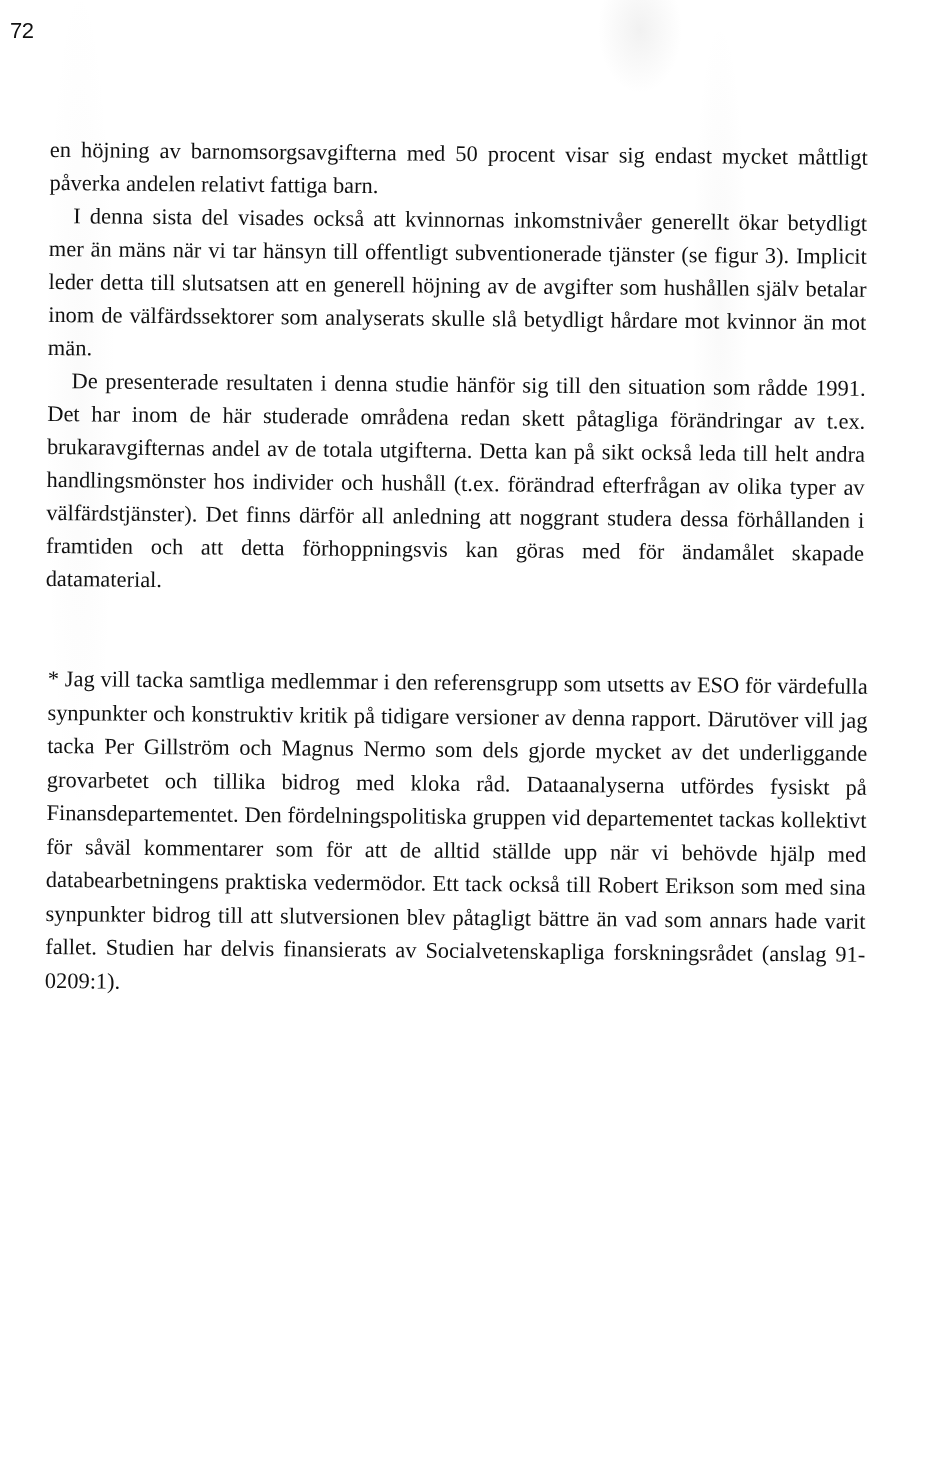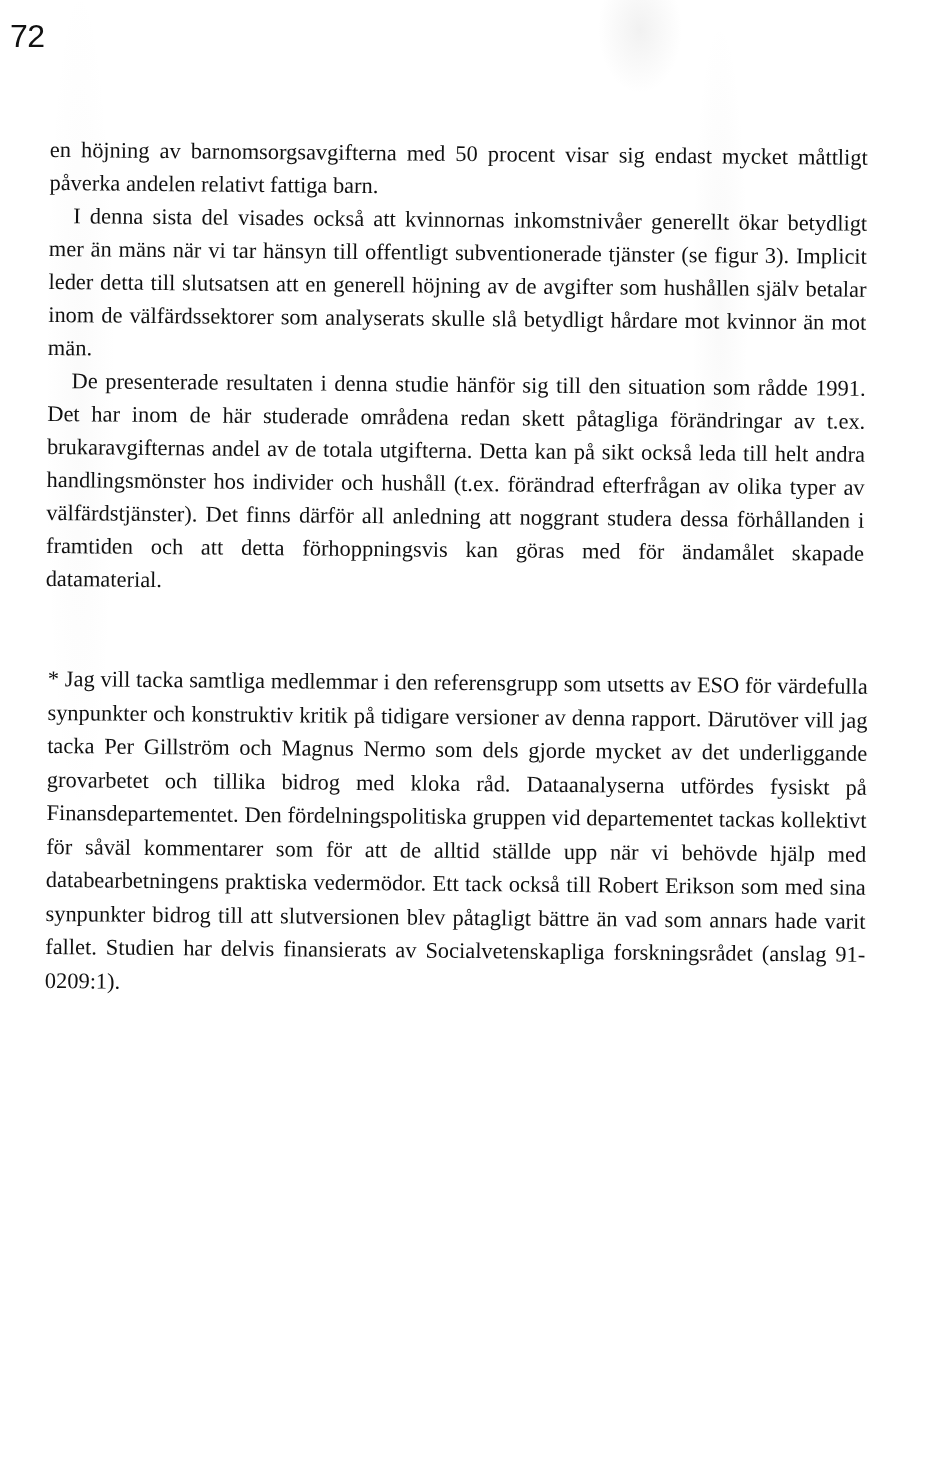--- a/index.html
+++ b/index.html
@@ -21,21 +21,21 @@
       pointer-events: none;
       background:
         radial-gradient(ellipse 60px 90px at 640px 30px, rgba(120,120,120,0.10), transparent 70%),
         radial-gradient(ellipse 40px 400px at 720px 300px, rgba(140,140,140,0.05), transparent 70%),
         radial-gradient(ellipse 50px 600px at 80px 400px, rgba(140,140,140,0.04), transparent 70%);
     }
     .page-number {
       position: absolute;
       left: 10px;
       top: 18px;
-      font-size: 32px;
+      font-size: 22px;
       font-family: "Liberation Sans", "DejaVu Sans", sans-serif;
       color: #111;
       letter-spacing: -0.5px;
     }
     .body-text {
       position: absolute;
       left: 50px;
       top: 133px;
       width: 818px;
       font-size: 22.4px;

